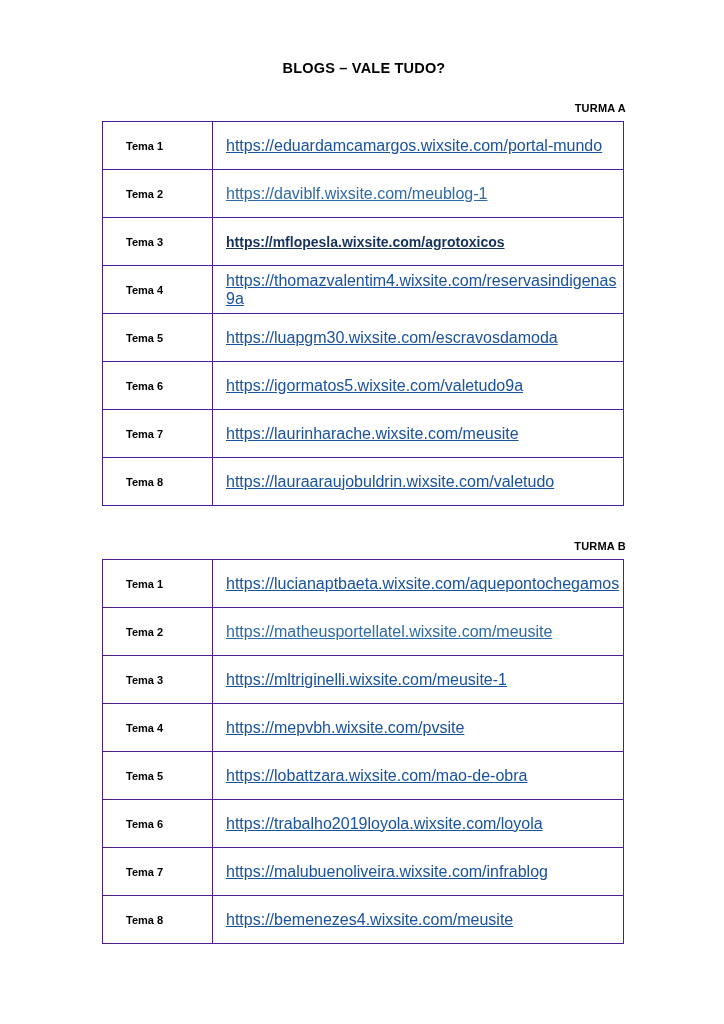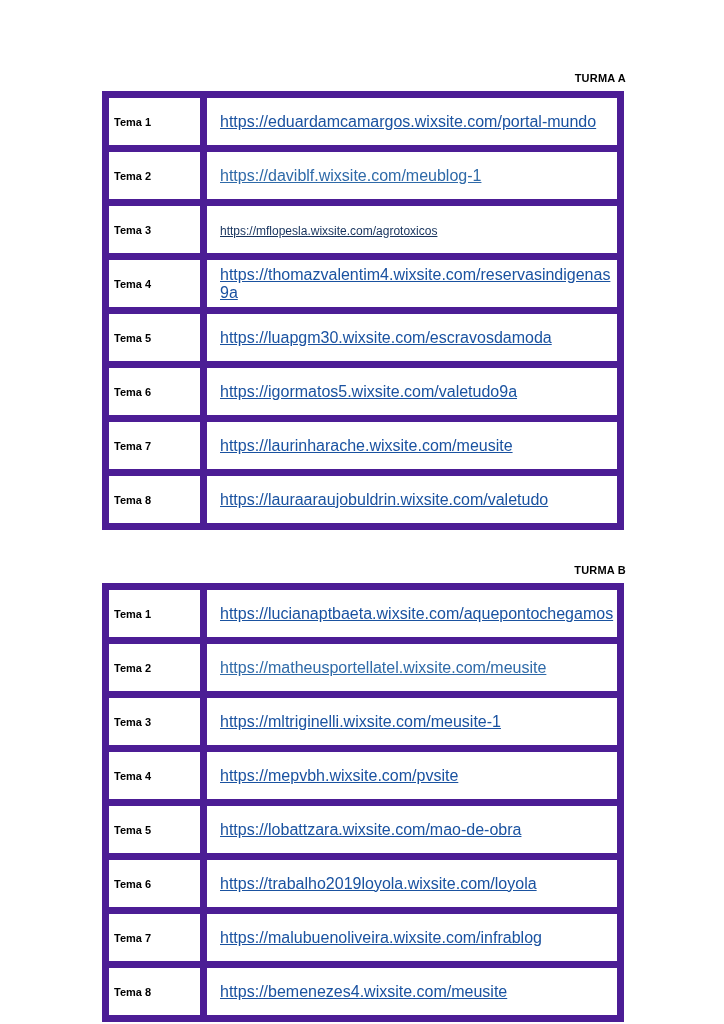--- a/index.html
+++ b/index.html
@@ -38,54 +38,55 @@
   }
   .section-label.second {
     margin-top: 34px;
   }
   table.links-table {
     border-collapse: collapse;
     width: 522px;
     table-layout: fixed;
   }
   table.links-table td {
-    border: 7px solid #4c1d95;
+    border: 1px solid #4c1d95;
     height: 47px;
     vertical-align: middle;
-    padding: 0 0 0 5px;
+    padding: 0 0 0 23px;
   }
   table.links-table td.tema-cell {
     width: 86px;
     font-size: 11px;
     font-weight: bold;
   }
   table.links-table td.link-cell {
     padding-left: 13px;
   }
   a.doc-link {
     color: #1a52a0;
     text-decoration: underline;
     font-size: 16px;
     word-break: break-all;
   }
   a.doc-link.small {
     font-size: 16px;
     color: #2f6aa8;
   }
   a.doc-link.bold {
-    font-weight: normal;
-    font-size: 12px;
+    font-weight: bold;
+    font-size: 14px;
     color: #16325c;
   }
 </style>
 </head>
 <body>
 
 <div class="page">
 
+  <h1 class="doc-title">BLOGS – VALE TUDO?</h1>
 
   <div class="section-label">TURMA A</div>
 
   <table class="links-table">
     <tbody>
       <tr>
         <td class="tema-cell">Tema 1</td>
         <td class="link-cell">
           <a class="doc-link" href="#">https://eduardamcamargos.wixsite.com/portal-mundo</a>
         </td>

